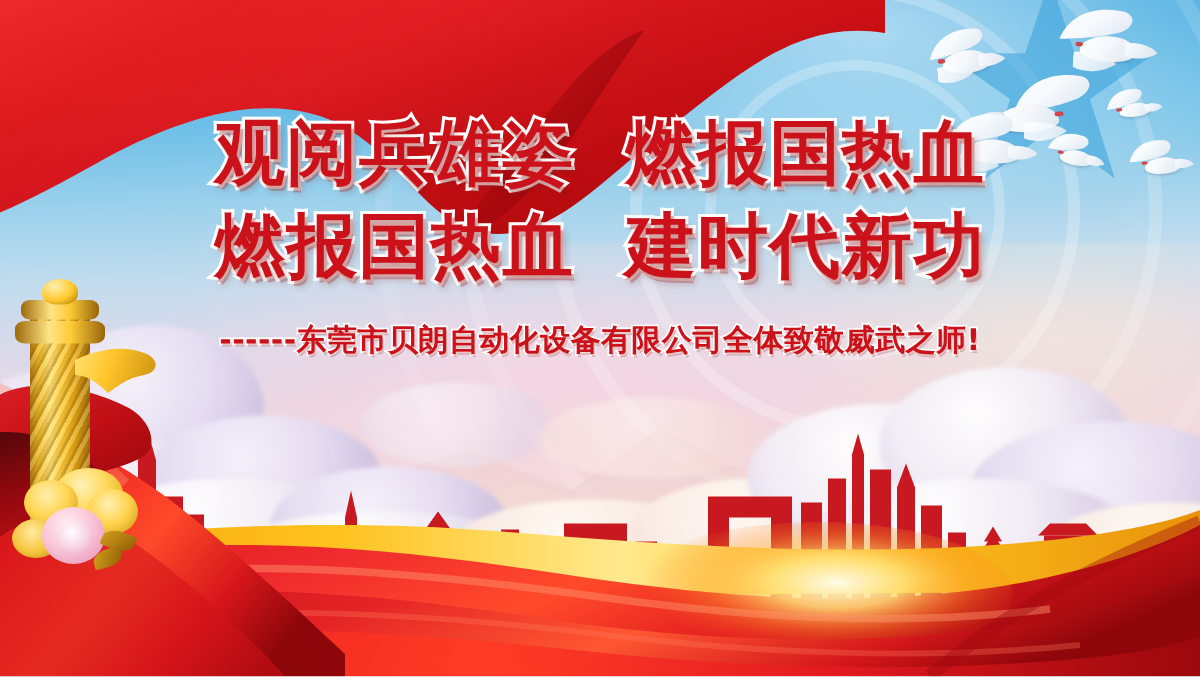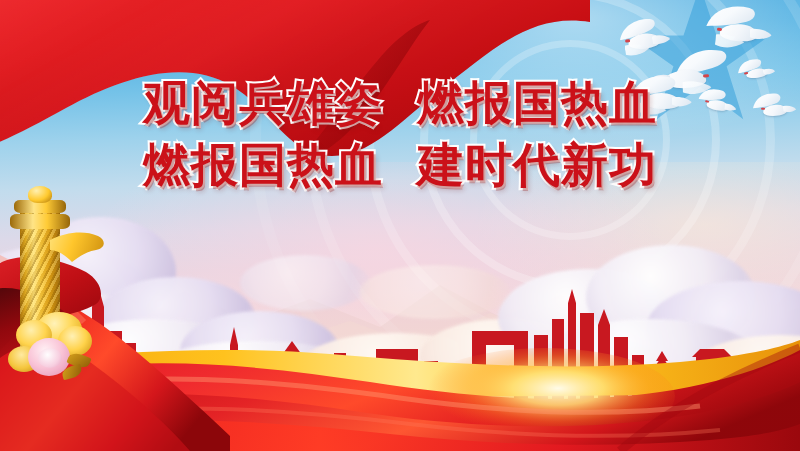--- a/index.html
+++ b/index.html
@@ -449,15 +449,16 @@
     <div class="leaf" style="left:56px;top:56px;width:20px;height:12px;transform:rotate(-14deg);"></div>
   </div>
 
   <div class="text-block">
     <div class="title-line">
       <span>观阅兵雄姿</span><span class="gap"></span><span>燃报国热血</span>
     </div>
     <div class="title-line">
       <span>燃报国热血</span><span class="gap"></span><span>建时代新功</span>
     </div>
+    <div class="subtitle">------东莞市贝朗自动化设备有限公司全体致敬威武之师!</div>
   </div>
 
 </div>
 
 </body></html>

